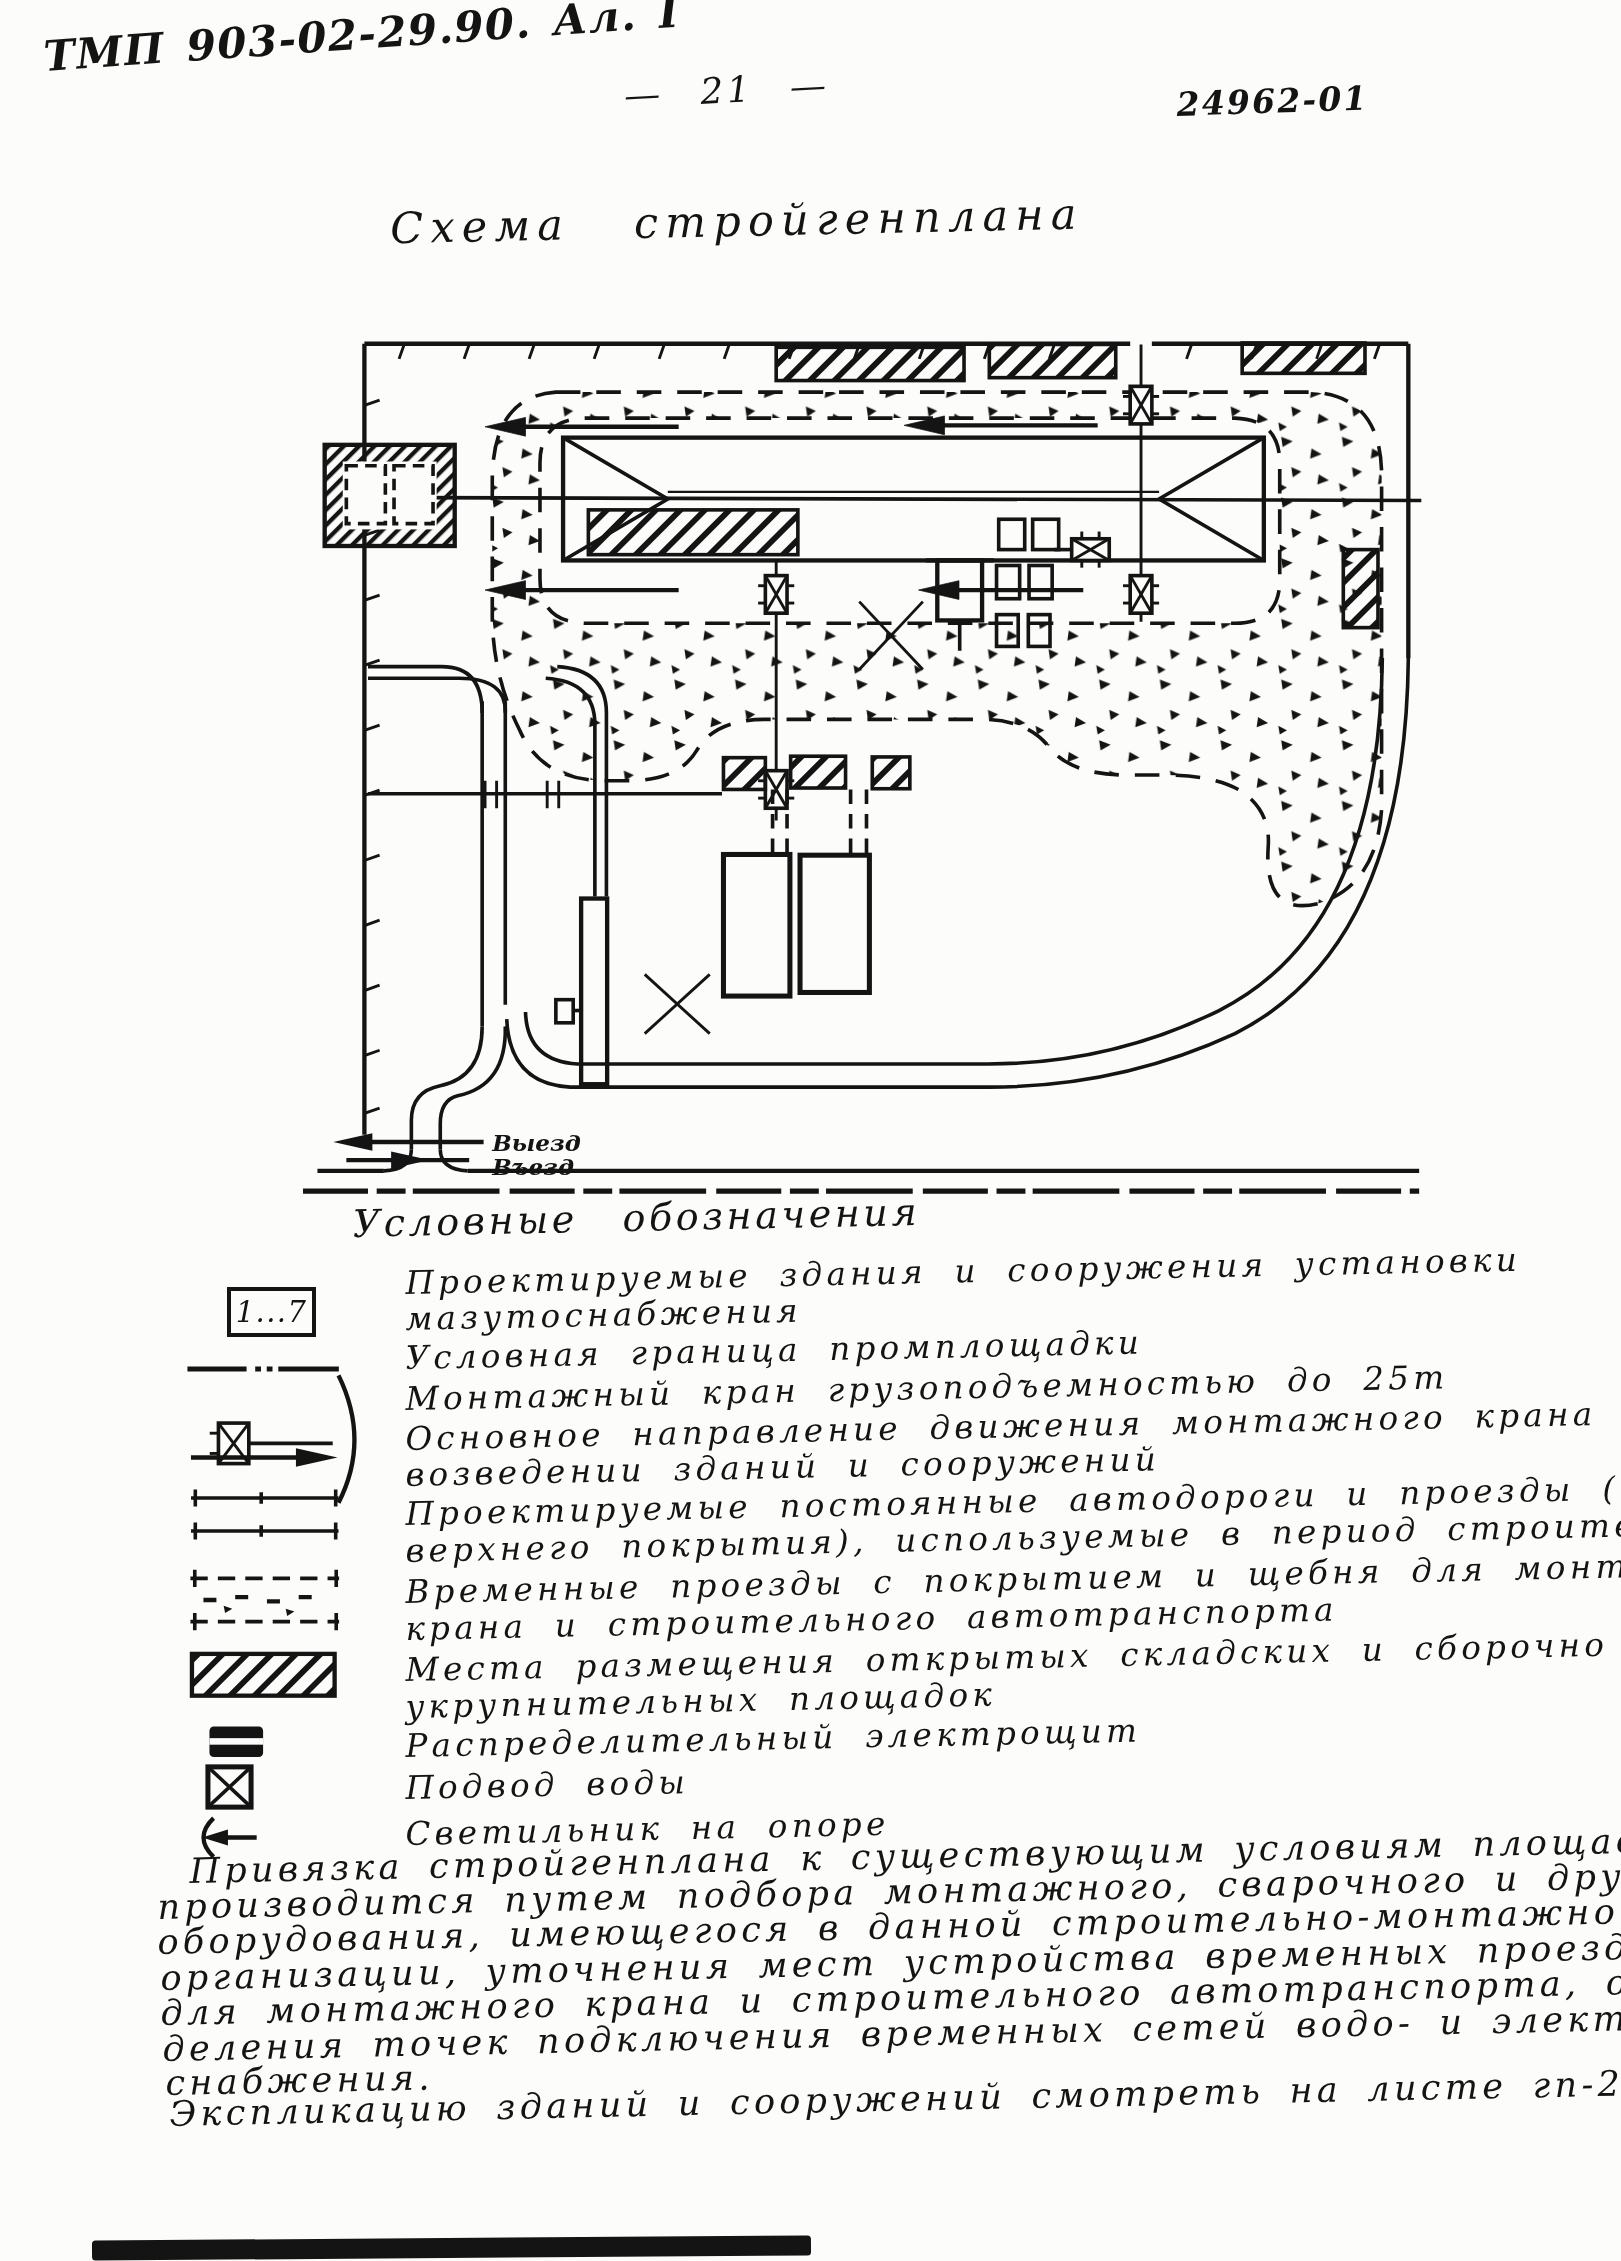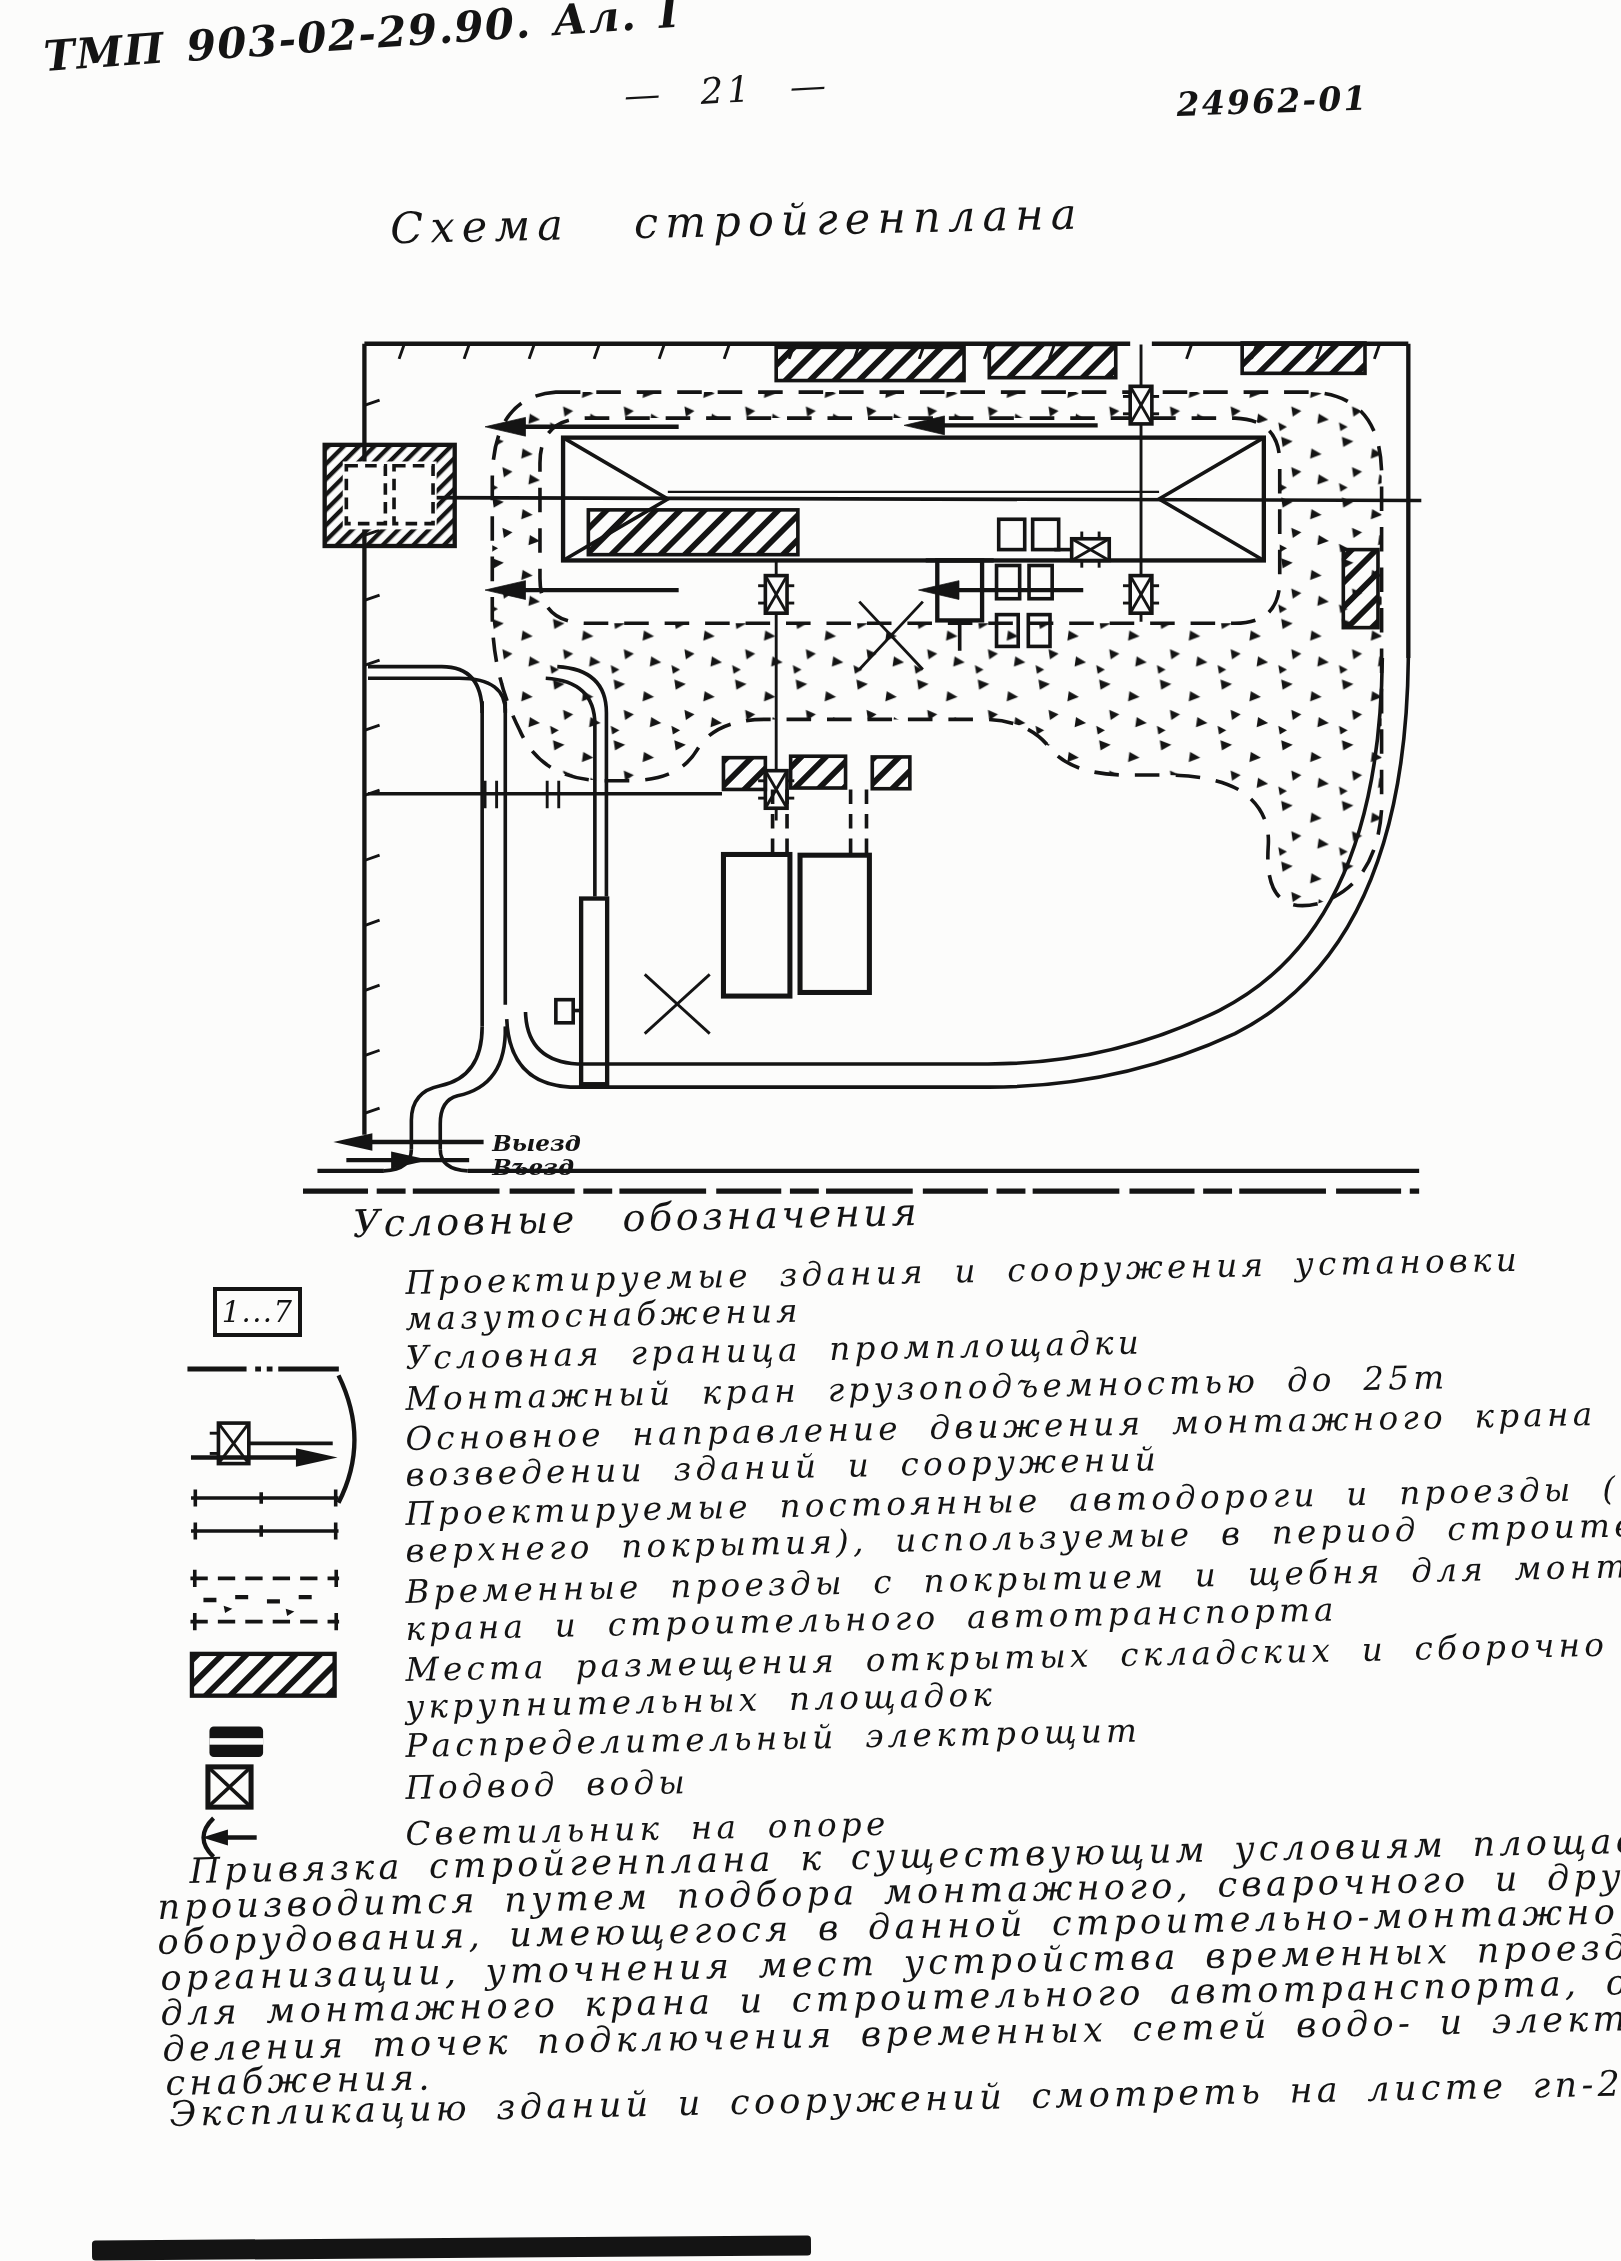--- a/index.html
+++ b/index.html
@@ -20,21 +20,21 @@
     transform-origin:left top;
   }
   .hw{letter-spacing:3.6px;word-spacing:11.6px;}
   .para{font-size:35px;letter-spacing:4.3px;word-spacing:10px;}
   .leg{font-size:32.5px;letter-spacing:4.3px;word-spacing:13px;}
   .sym{position:absolute;}
   .numbox{
     position:absolute;
     border:4.3px solid #141414;
     display:flex;align-items:center;justify-content:center;
-    font-style:italic;font-size:29px;letter-spacing:1.4px;
+    font-style:italic;font-size:29px;letter-spacing:1.4px;margin-left:14px;
   }
   .artifact{position:absolute;background:#141414;}
   svg line, svg path, svg rect, svg polygon{vector-effect:none;}
 </style>
 </head>
 <body>
 
 <div class="page">
 
   <div class="t hw" style="left:42px;top:32px;font-size:42px;font-weight:bold;transform:rotate(-4deg);letter-spacing:1.4px;word-spacing:5.8px;">ТМП 903-02-29.90. Ал. I</div>

